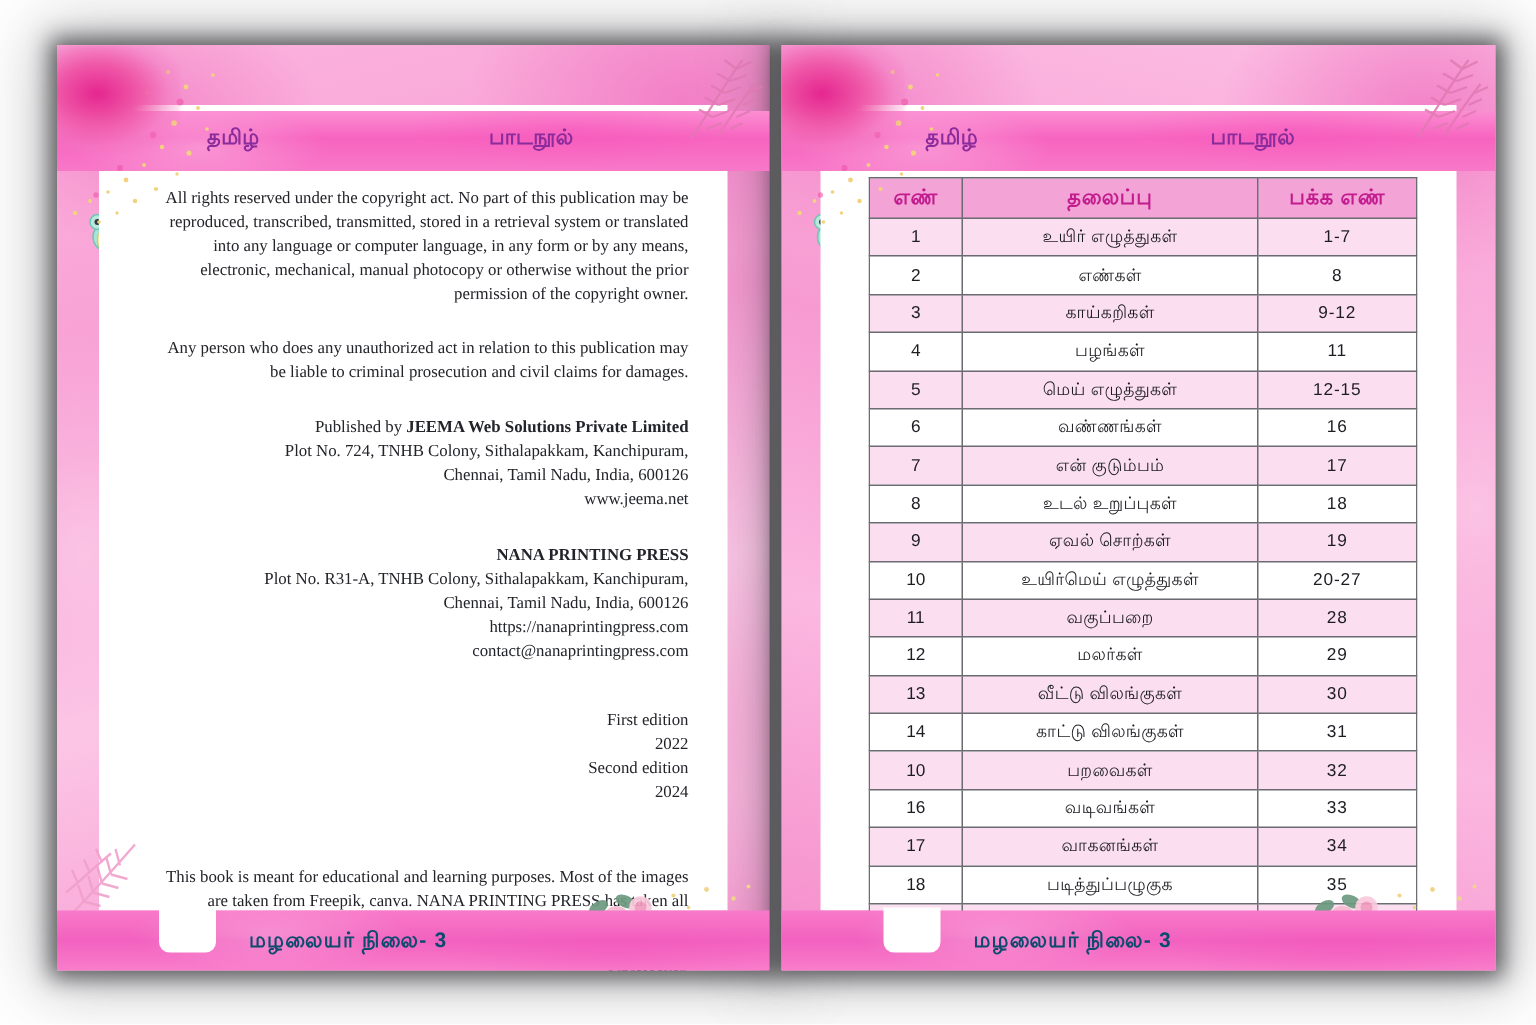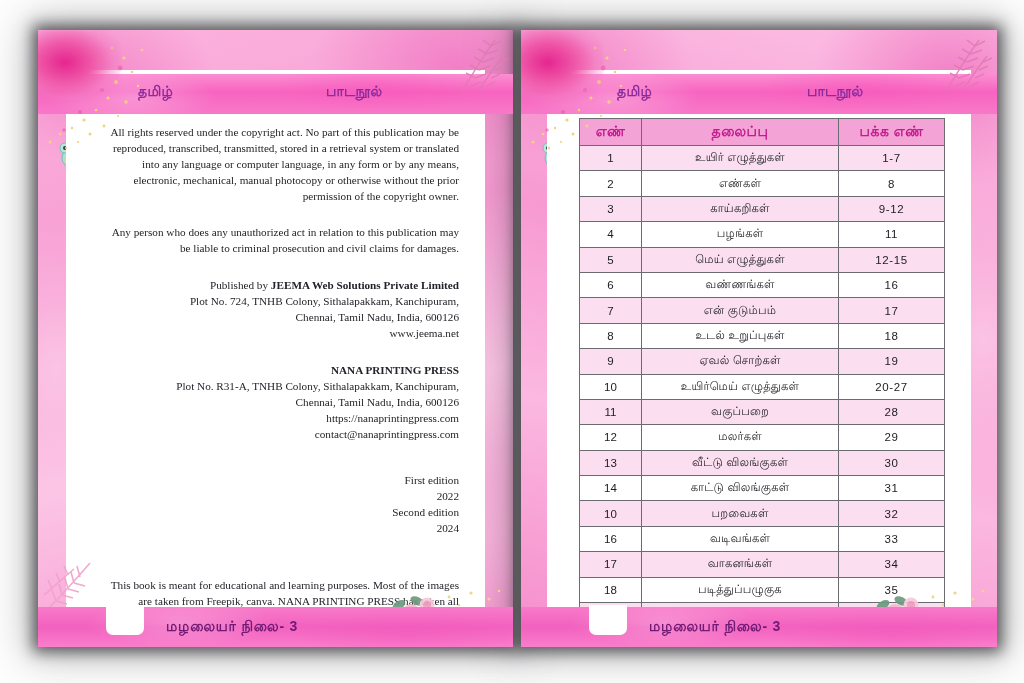--- a/index.html
+++ b/index.html
@@ -88,21 +88,21 @@
   
   .foot-notch {
     position: absolute; bottom: 12px; left: 68px;
     width: 38px; height: 30px;
     background: #ffffff;
     border-radius: 0 0 7px 7px;
     z-index: 6;
   }
   .foot-txt {
     position: absolute; bottom: 11px; left: 128px;
-    font-size: 14px; font-weight: 700; color: #701a75;
+    font-size: 14px; font-weight: 700; color: #0c4a6e;
     letter-spacing: .8px; white-space: nowrap;
     z-index: 7;
   }
 
   
   .sheet {
     position: absolute;
     left: 28px; right: 28px;
     top: 40px; bottom: 40px;
     background: #ffffff;

